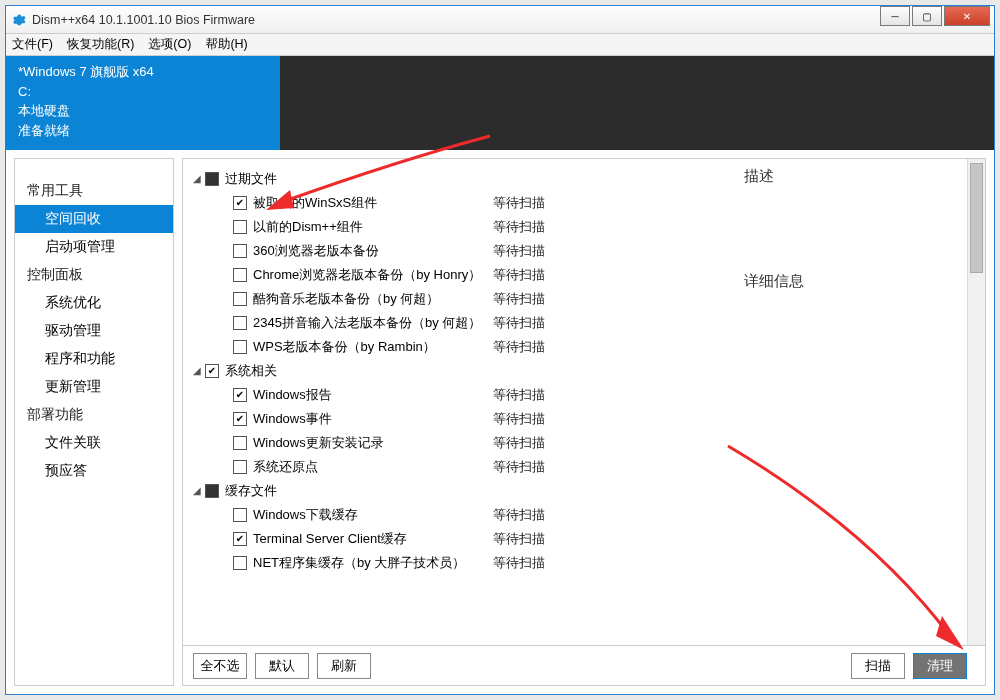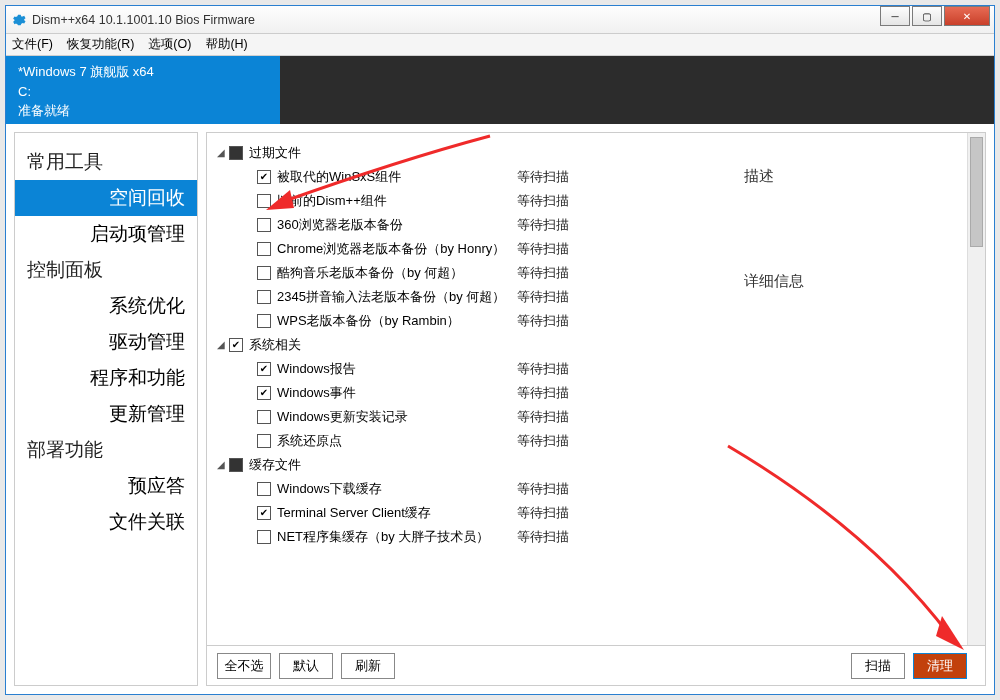--- a/index.html
+++ b/index.html
@@ -6,47 +6,47 @@
 body { background: #e9e9e9; width: 1000px; height: 700px; overflow: hidden; position: relative; }
 .window { position: absolute; left: 5px; top: 5px; right: 5px; bottom: 5px; background: #fff; border: 1px solid #2a7fd0; display: flex; flex-direction: column; }
 .titlebar { height: 28px; background: linear-gradient(#fefefe,#f0f0f0); display: flex; align-items: center; padding: 0 4px; border-bottom: 1px solid #ccc; }
 .titlebar .app-icon { width: 16px; height: 16px; margin-right: 6px; color: #1a8fd6; }
 .titlebar .title { font-size: 12.5px; color: #333; flex: 1; }
 .win-btns { display: flex; height: 100%; }
 .win-btn { width: 30px; height: 20px; margin-left: 2px; border: 1px solid #7a7a7a; background: linear-gradient(#fdfdfd,#e5e5e5); display: flex; align-items: center; justify-content: center; font-size: 10px; cursor: pointer; }
 .win-btn.close { background: linear-gradient(#e76b54,#c9402a); color: #fff; width: 46px; }
 .menubar { height: 22px; background: #f5f5f5; display: flex; align-items: center; padding: 0 6px; font-size: 12.5px; border-bottom: 1px solid #d0d0d0; }
 .menubar span { margin-right: 14px; cursor: pointer; }
-.infoband { height: 68px; background: #0b84d6; color: #fff; display: flex; }
+.infoband { height: 94px; background: #0b84d6; color: #fff; display: flex; }
 .info-left { width: 274px; padding: 6px 12px; font-size: 13px; line-height: 1.5; }
 .info-right { flex: 1; background: #2c2c2c; }
 .body { flex: 1; display: flex; padding: 8px; gap: 8px; min-height: 0; }
-.sidebar { width: 184px; border: 1px solid #ccc; padding-top: 11px; font-size: 19px; overflow-y: auto; }
+.sidebar { width: 160px; border: 1px solid #ccc; padding-top: 18px; font-size: 14px; overflow-y: auto; }
 .side-group { padding: 5px 12px; color: #222; }
-.side-item { padding: 5px 12px 5px 30px; cursor: pointer; text-align: right; }
+.side-item { padding: 5px 12px 5px 30px; cursor: pointer; }
 .side-item.active { background: #0b84d6; color: #fff; }
 .main { flex: 1; border: 1px solid #ccc; display: flex; flex-direction: column; position: relative; min-width: 0; }
 .tree-wrap { flex: 1; display: flex; min-height: 0; }
 .tree { flex: 1; overflow-y: auto; padding: 8px 4px 4px 10px; font-size: 13px; }
 .scrollbar { width: 18px; background: #f0f0f0; border-left: 1px solid #ddd; position: relative; }
 .scrollthumb { position: absolute; left: 2px; right: 2px; top: 4px; height: 110px; background: #c6c6c6; border: 1px solid #aaa; }
 .cat { display: flex; align-items: center; padding: 3px 0; }
 .caret { width: 12px; font-size: 10px; color: #555; transform: translateY(-1px); }
 .chk { width: 14px; height: 14px; border: 1px solid #555; margin-right: 6px; display: inline-flex; align-items: center; justify-content: center; font-size: 10px; line-height: 1; background: #fff; cursor: pointer; }
 .chk.ind { background: #333; }
 .chk.checked::after { content: "✔"; color: #000; }
 .item-row { display: flex; align-items: center; padding: 3px 0 3px 40px; }
 .item-row .label { flex: 0 0 240px; }
 .item-row .status { color: #222; font-family: Liberation Serif, serif; }
 .right { position: absolute; left: 744px; top: 167px; width: 112px; font-size: 15px; color: #333; }
 .right .sec2 { margin-top: 86px; }
 .footer { height: 40px; border-top: 1px solid #ccc; display: flex; align-items: center; padding: 0 10px; }
 .btn { width: 54px; height: 26px; border: 1px solid #888; background: #fff; font-size: 13px; cursor: pointer; margin-right: 8px; }
 .footer .spacer { flex: 1; }
-.btn.primary { background: #c2410c; color: #fff; border-color: #0b84d6; }
+.btn.primary { background: #737373; color: #fff; border-color: #0b84d6; }
 .arrow { position: absolute; pointer-events: none; }
 .arrow-head { fill: #ef2a2a; }
 .arrow-line { stroke: #ef2a2a; stroke-width: 3; fill: none; }
 </style>
 </head>
 <body>
 
 <div class="window">
   <div class="titlebar">
     <svg class="app-icon" viewBox="0 0 24 24">
@@ -64,39 +64,39 @@
     <span>文件(F)</span>
     <span>恢复功能(R)</span>
     <span>选项(O)</span>
     <span>帮助(H)</span>
   </div>
 
   <div class="infoband">
     <div class="info-left">
       <div>*Windows 7 旗舰版 x64</div>
       <div>C:</div>
+      <div>本地硬盘</div>
       <div>准备就绪</div>
-      <div>本地硬盘</div>
     </div>
     <div class="info-right"></div>
   </div>
 
   <div class="body">
     <div class="sidebar" id="sidebar">
         <div class="side-group">常用工具</div>
         <div class="side-item active">空间回收</div>
         <div class="side-item">启动项管理</div>
         <div class="side-group">控制面板</div>
         <div class="side-item">系统优化</div>
         <div class="side-item">驱动管理</div>
         <div class="side-item">程序和功能</div>
         <div class="side-item">更新管理</div>
         <div class="side-group">部署功能</div>
+        <div class="side-item">文件关联</div>
         <div class="side-item">预应答</div>
-        <div class="side-item">文件关联</div>
       </div>
 
     <div class="main">
       <div class="tree-wrap">
         <div class="tree" id="tree">
             <div class="cat">
               <span class="caret">◢</span>
               <span class="chk ind"></span>
               <span>过期文件</span>
             </div>

